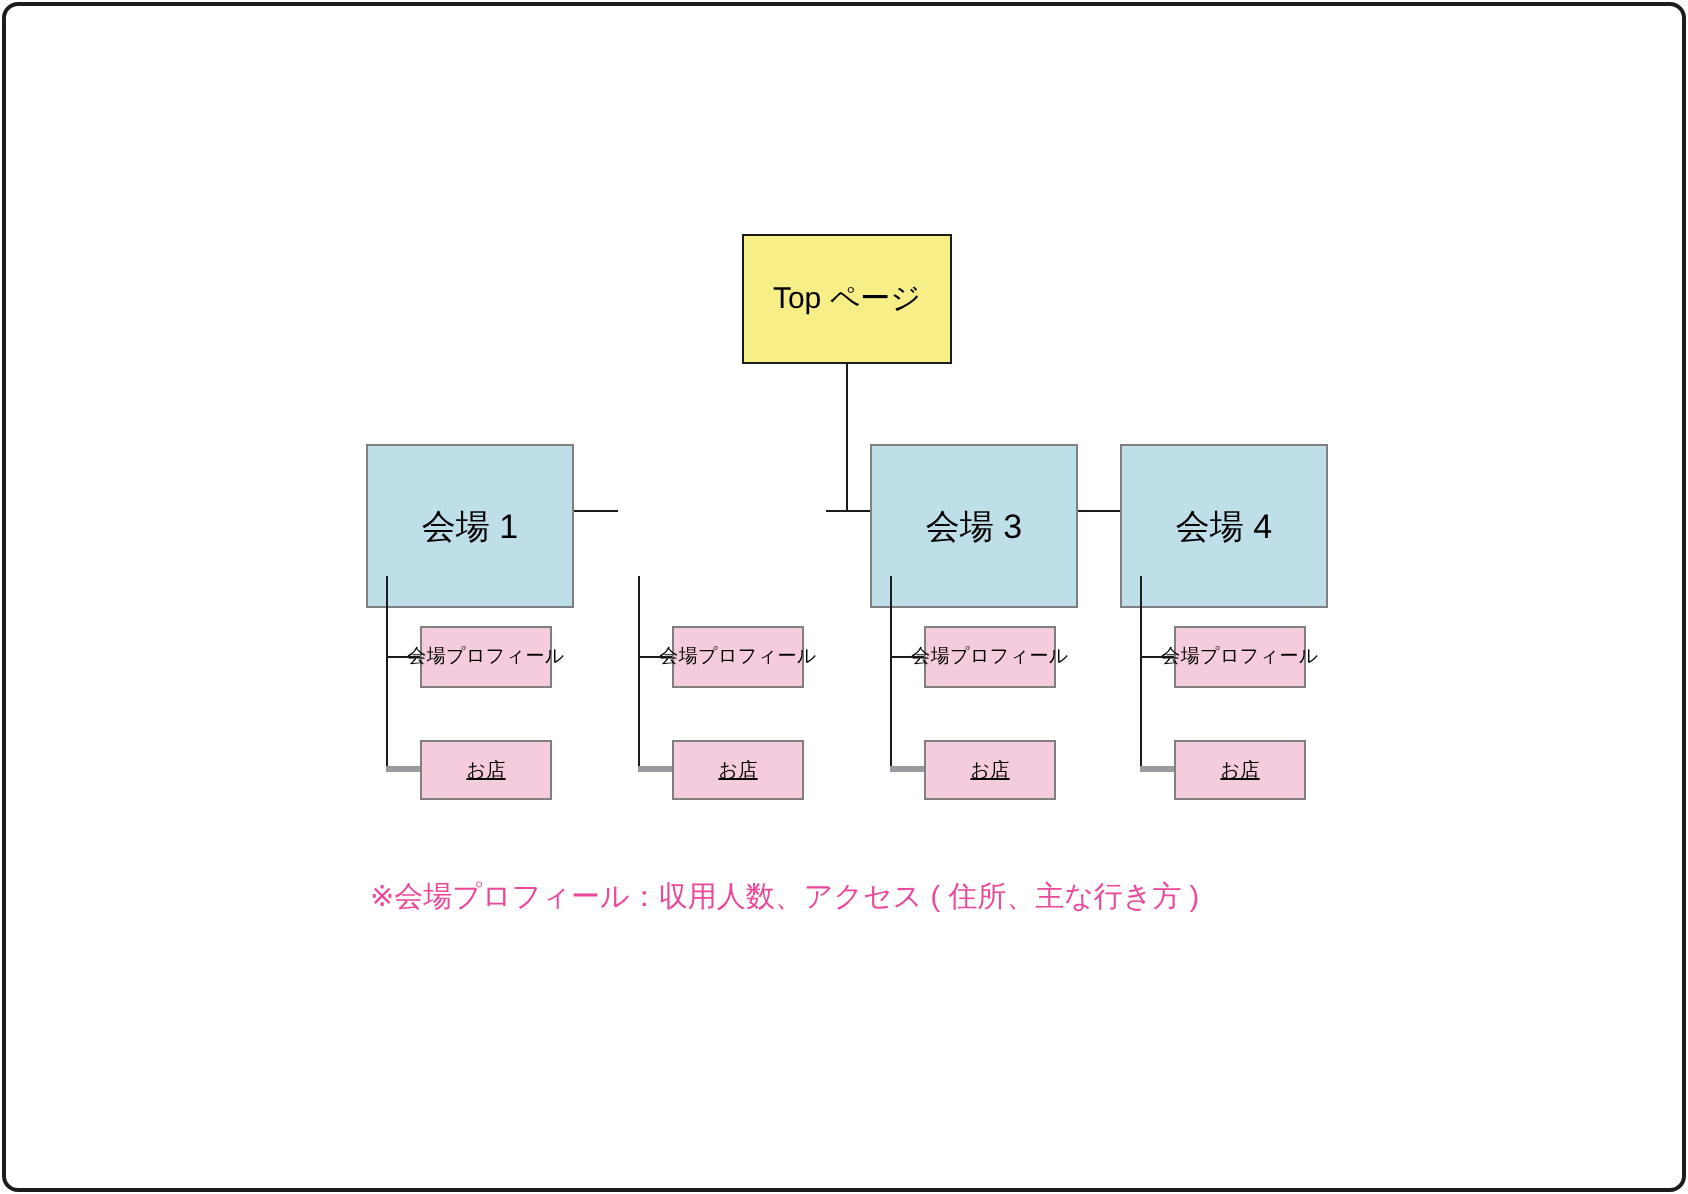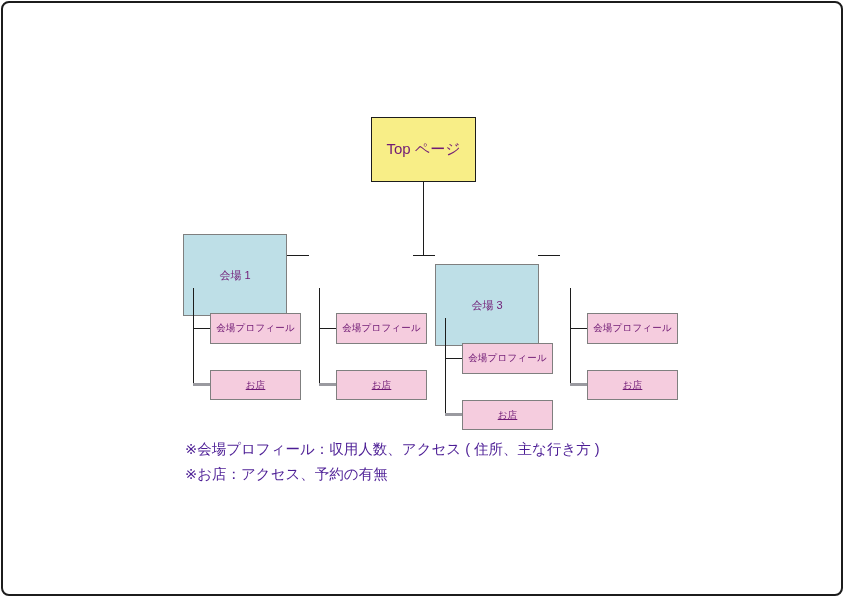--- a/index.html
+++ b/index.html
@@ -22,51 +22,51 @@
     border: 2px solid #1c1c1c;
     border-radius: 8px;
     pointer-events: none;
   }
   .box {
     position: absolute;
     display: flex;
     align-items: center;
     justify-content: center;
     box-sizing: border-box;
-    color: #701a75;
+    color: #000000;
     text-align: center;
     white-space: nowrap;
   }
   .root-box {
     left: 371px; top: 117px;
     width: 105px; height: 65px;
     background: var(--root-fill);
     border: 1.5px solid #1c1c1c;
     font-size: 15px;
   }
   .venue-group {
     position: absolute;
     top: 222px;
     width: 104px;
     height: 180px;
   }
   .vg-1 { left: 183px; }
   .vg-2 { left: 309px; }
-  .vg-3 { left: 435px; margin-top: 30px; }
+  .vg-3 { left: 435px; }
   .vg-4 { left: 560px; }
   .venue-box {
-    left: 0; top: 12px;
+    left: 0; top: 0;
     width: 104px; height: 82px;
     background: var(--venue-fill);
     border: 1px solid var(--box-border);
-    font-size: 11px;
+    font-size: 17px;
   }
   .child-box {
     left: 27px;
-    width: 91px;
+    width: 66px;
     background: var(--child-fill);
     border: 1px solid var(--box-border);
     font-size: 9.5px;
     letter-spacing: 0.2px;
   }
   .child-profile { top: 91px; height: 31px; }
   .child-shop    { top: 148px; height: 30px; text-decoration: underline; }
   .line {
     position: absolute;
     background: var(--line);
@@ -80,21 +80,21 @@
   .h-conn    { top: 255px; height: 1px; width: 22px; }
   .h-conn-1  { left: 287px; }
   .h-conn-2  { left: 413px; }
   .h-conn-3  { left: 538px; }
   .notes {
     position: absolute;
     left: 185px;
     top: 437px;
     font-size: 14.5px;
     line-height: 25px;
-    color: #4c1d95;
+    color: #ec4899;
   }
   .notes div { white-space: nowrap; }
 </style>
 </head>
 <body>
 
 <div class="canvas">
 
   <div class="frame"></div>
 
@@ -125,25 +125,25 @@
   <div class="venue-group vg-3">
     <div class="box venue-box">会場 3</div>
     <div class="line drop-line"></div>
     <div class="line stub-profile"></div>
     <div class="line stub-shop"></div>
     <div class="box child-box child-profile">会場プロフィール</div>
     <div class="box child-box child-shop">お店</div>
   </div>
 
   <div class="venue-group vg-4">
+    <div class="box venue-box">会場 4</div>
     <div class="line drop-line"></div>
     <div class="line stub-profile"></div>
     <div class="line stub-shop"></div>
     <div class="box child-box child-profile">会場プロフィール</div>
     <div class="box child-box child-shop">お店</div>
   </div>
 
   <div class="notes">
     <div>※会場プロフィール：収用人数、アクセス ( 住所、主な行き方 )</div>
-    <div>※お店：アクセス、予約の有無</div>
   </div>
 
 </div>
 
 </body></html>

